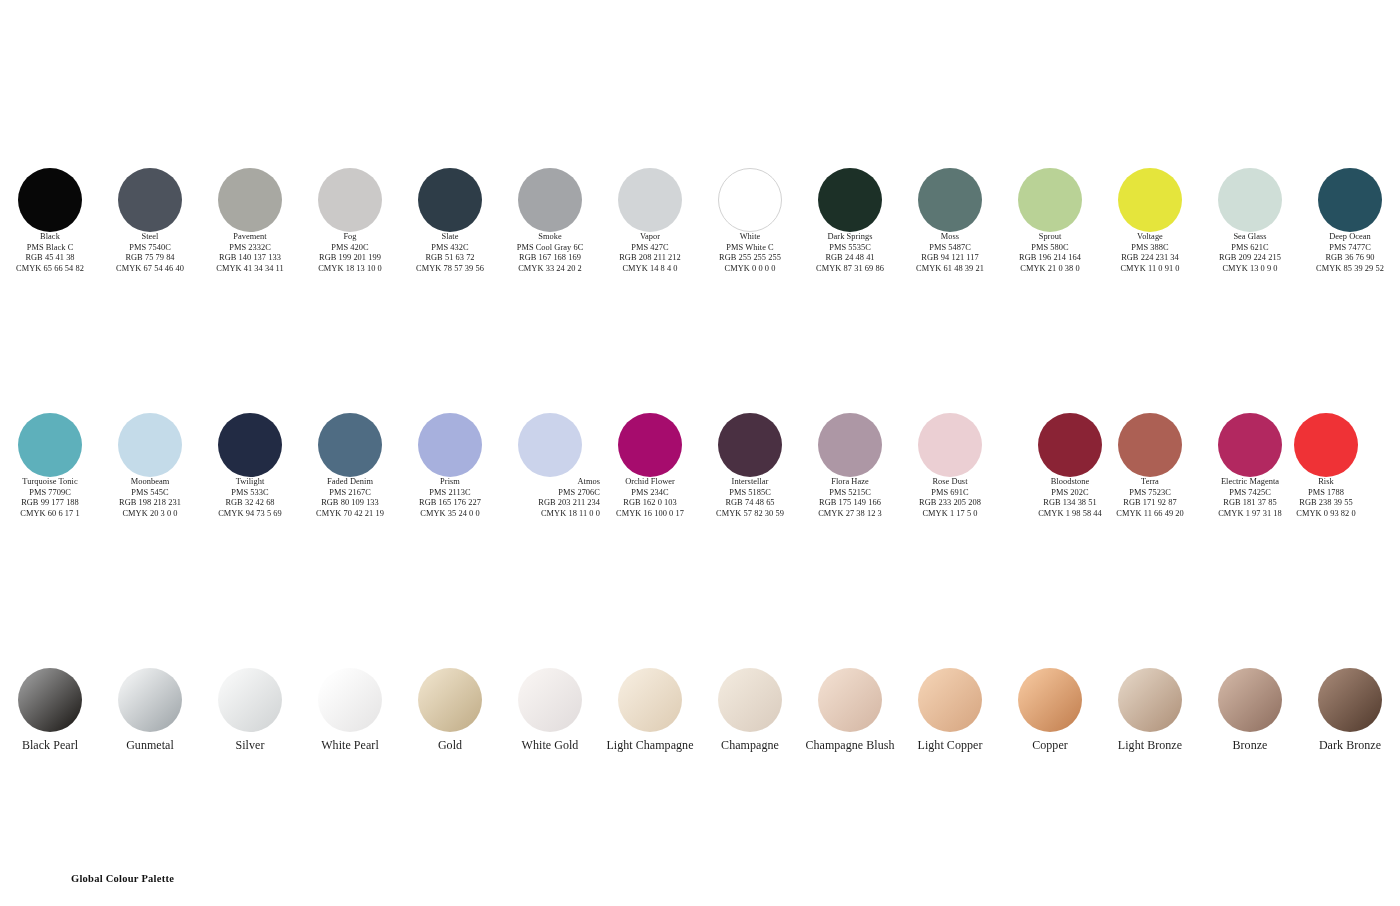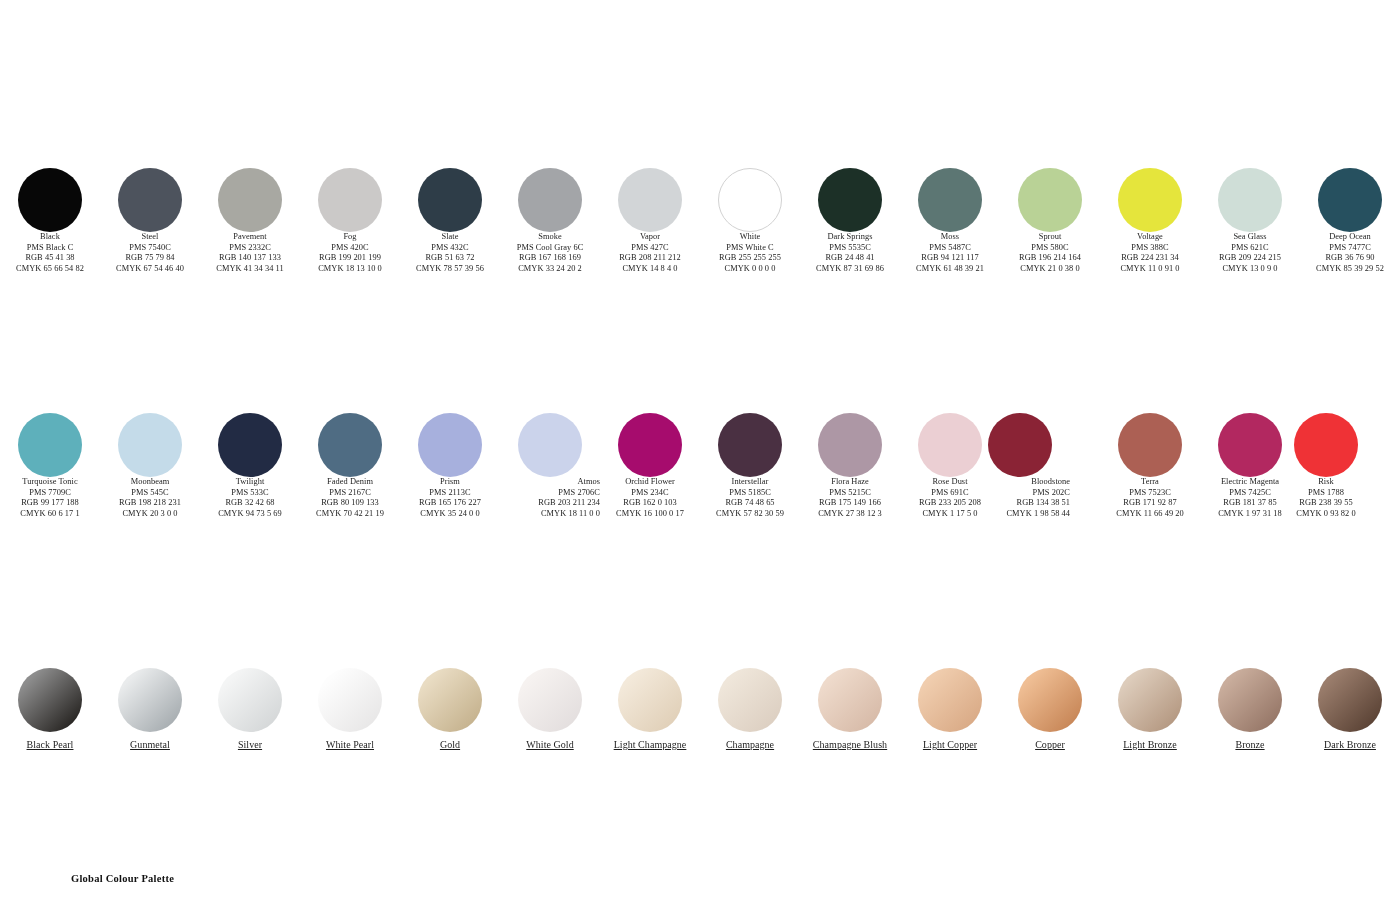--- a/index.html
+++ b/index.html
@@ -31,21 +31,21 @@
 
   .caption { }
   .caption .line {
     font-size:8.4px;
     line-height:10.6px;
     letter-spacing:0.05px;
     white-space:nowrap;
     color:#1d1d1d;
   }
   .row-3 .caption { margin-top:8px; }
-  .row-3 .caption .line { font-size:10px;text-decoration:underline; }
+  .row-3 .caption .line { font-size:12px; }
 
   #footer-label {
     position:absolute;
     left:71px; top:873px;
     font-size:10.5px;
     font-weight:bold;
     letter-spacing:0.25px;
     color:#111111;
     white-space:nowrap;
   }
@@ -267,21 +267,21 @@
       </div>
       <div class="swatch-cell" style="left: 900px;">
         <div class="circle" style="background: rgb(235, 207, 211);"></div>
         <div class="caption">
           <div class="line">Rose Dust</div>
           <div class="line">PMS 691C</div>
           <div class="line">RGB 233 205 208</div>
           <div class="line">CMYK 1 17 5 0</div>
         </div>
       </div>
-      <div class="swatch-cell" style="left: 970px; text-align: right;">
+      <div class="swatch-cell" style="left: 1020px;">
         <div class="circle" style="background: rgb(138, 35, 53);"></div>
         <div class="caption">
           <div class="line">Bloodstone</div>
           <div class="line">PMS 202C</div>
           <div class="line">RGB 134 38 51</div>
           <div class="line">CMYK 1 98 58 44</div>
         </div>
       </div>
       <div class="swatch-cell" style="left: 1100px;">
         <div class="circle" style="background: rgb(172, 96, 84);"></div>

